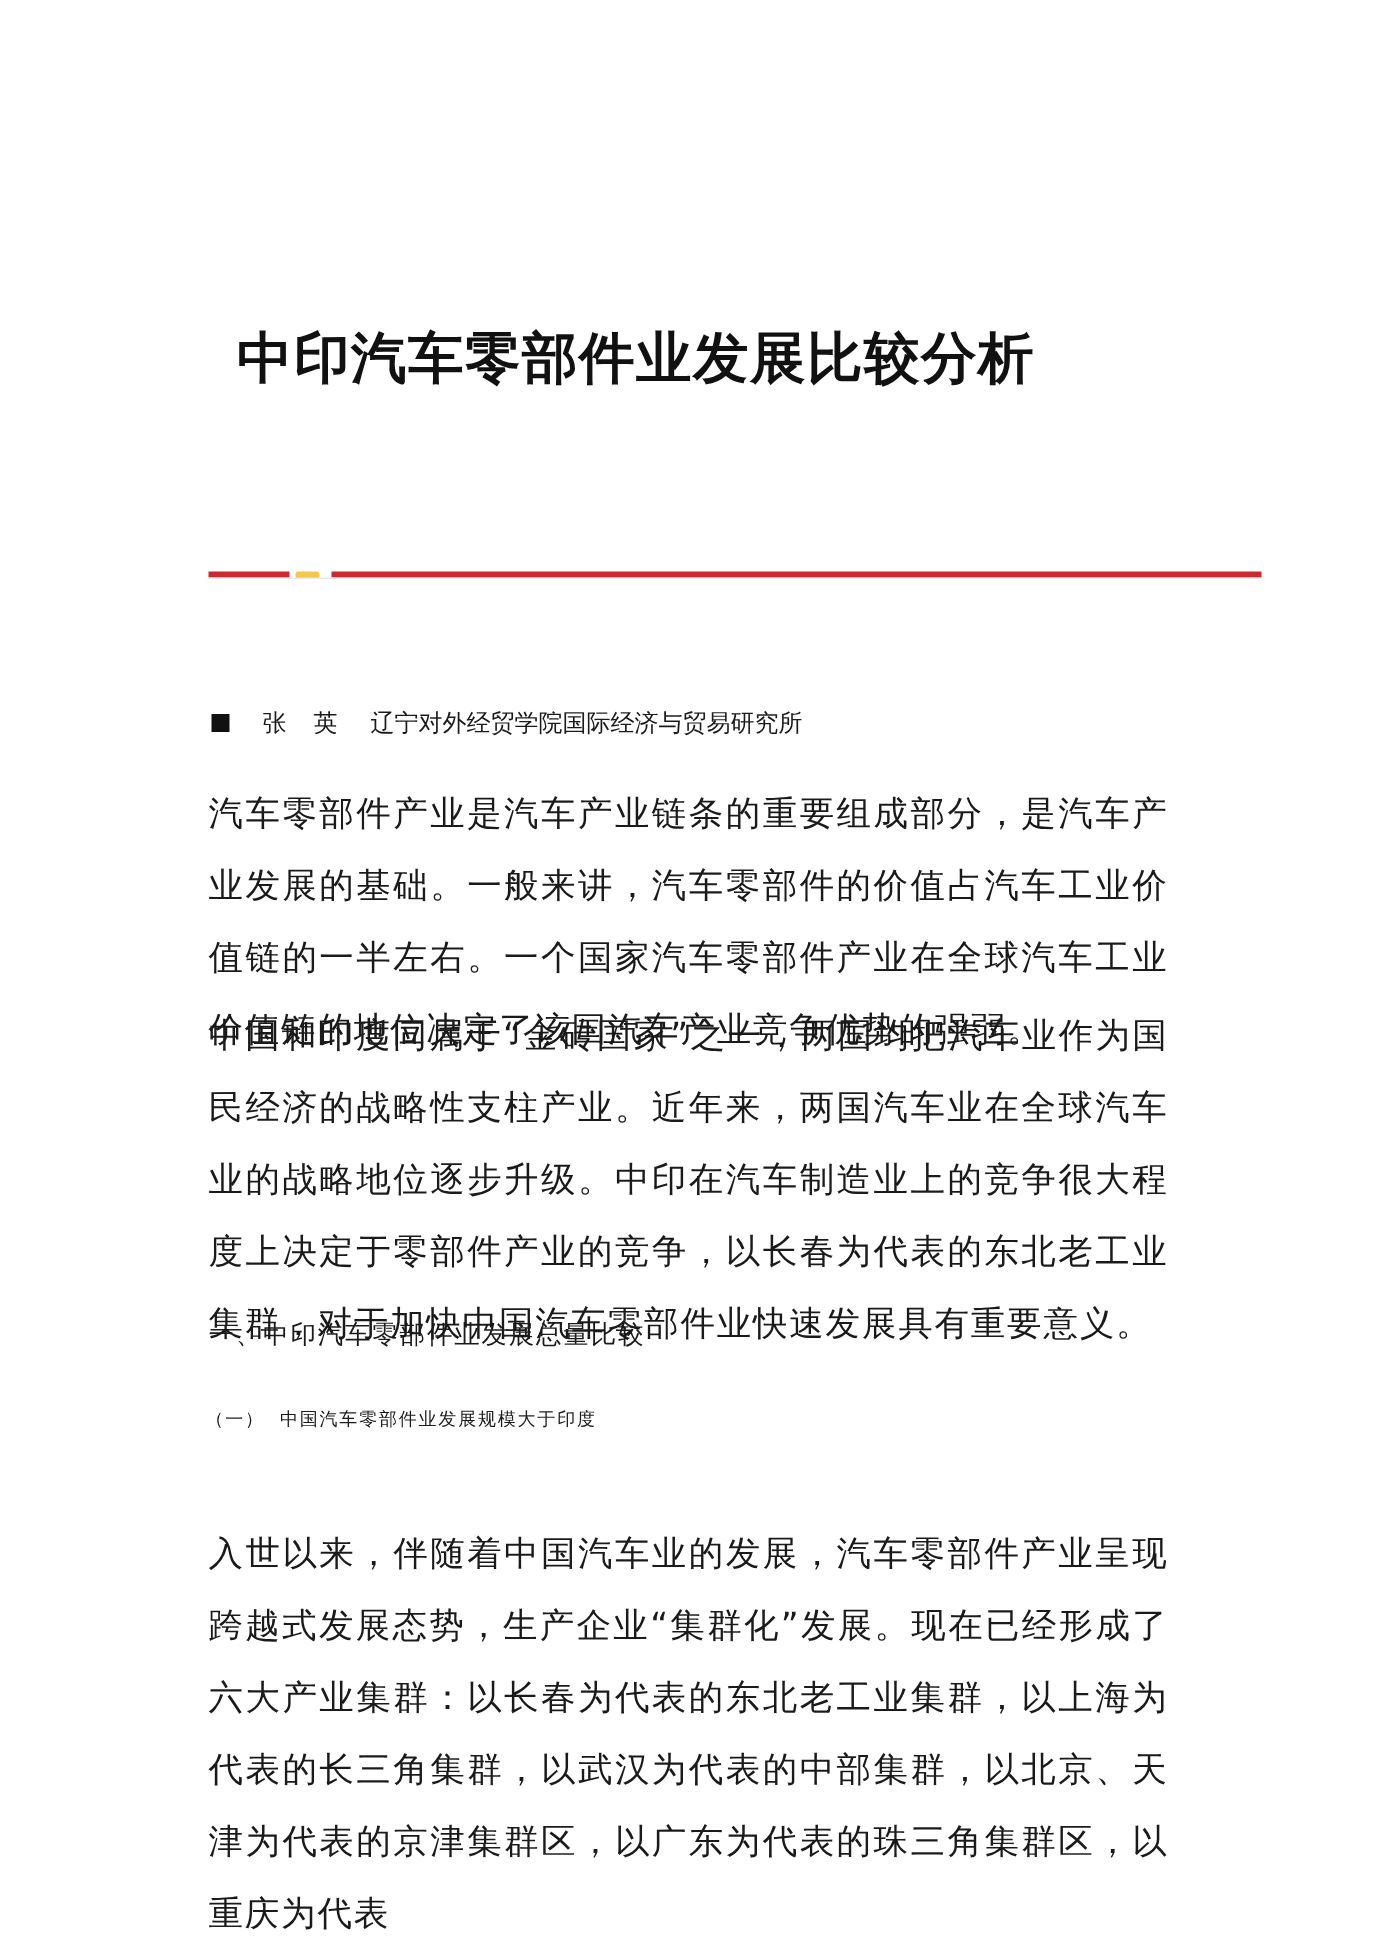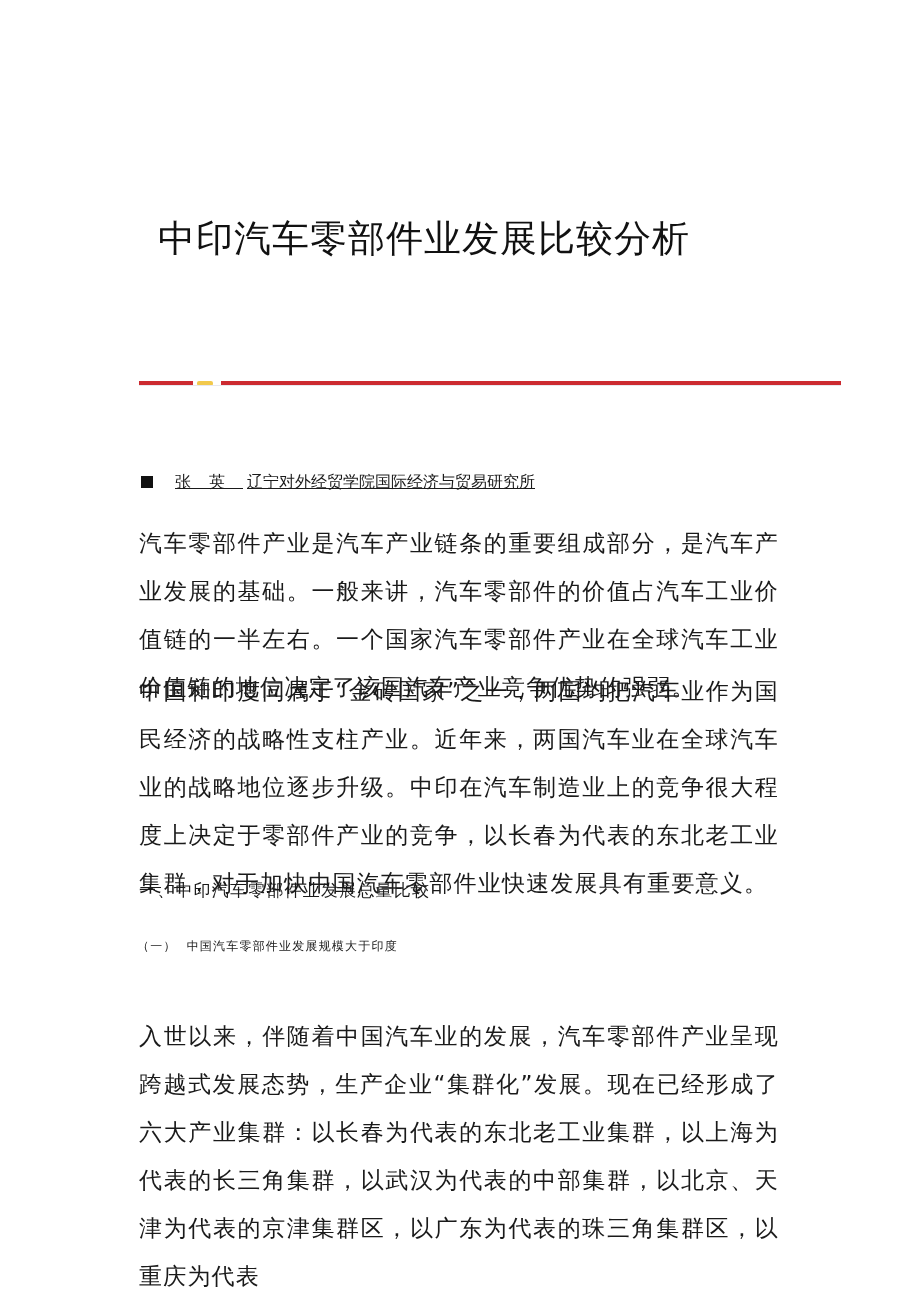--- a/index.html
+++ b/index.html
@@ -1,25 +1,25 @@
 <!DOCTYPE html>
 <html><head>
 <meta charset="utf-8">
 <style>
   html, body { margin: 0; padding: 0; background: #ffffff; }
   body { width: 920px; height: 1302px; position: relative; overflow: hidden;
          font-family: "DejaVu Sans", "Liberation Sans", sans-serif; color: #1a1a1a; }
   .title { position: absolute; left: 0; width: 848px; top: 214px; text-align: center;
-           font-size: 37px; font-weight: normal; letter-spacing: 1px; color: #111; }
+           font-size: 37px; font-weight: bold; letter-spacing: 1px; color: #111; }
   .rule { position: absolute; top: 381px; left: 139px; width: 702px; height: 6px; }
   .rule .seg1 { position: absolute; left: 0; top: 0; width: 54px; height: 4px; background: #cc2a30; }
   .rule .ornament { position: absolute; left: 58px; top: 0; width: 16px; height: 5px; background: #f2c94c; border-radius: 2px; }
   .rule .seg2 { position: absolute; left: 82px; top: 0; width: 620px; height: 4px; background: #cc2a30; }
   .rule .shadow { position: absolute; left: 0; top: 4px; width: 702px; height: 1px; background: #e8e8ee; }
-  .author { position: absolute; top: 472px; left: 141px; font-size: 16px; white-space: pre; text-decoration: underline; }
+  .author { position: absolute; top: 472px; left: 141px; font-size: 16px; white-space: pre; }
   .author .bullet { display: inline-block; width: 12px; height: 12px; background: #111; margin-right: 22px; vertical-align: -1px; }
   .author .name { letter-spacing: 18px; margin-right: 4px; }
   .para { position: absolute; left: 139px; width: 640px; font-size: 23px; line-height: 48px; text-align: justify; letter-spacing: 1.2px; }
   .p1 { top: 519px; }
   .p2 { top: 667px; }
   .h1 { position: absolute; left: 139px; top: 866px; font-size: 17px; line-height: 48px; letter-spacing: 1.2px; }
   .h2 { position: absolute; left: 137px; top: 922px; font-size: 12px; line-height: 48px; letter-spacing: 1.2px; white-space: pre; }
   .p3 { top: 1012px; }
 </style>
 </head>

